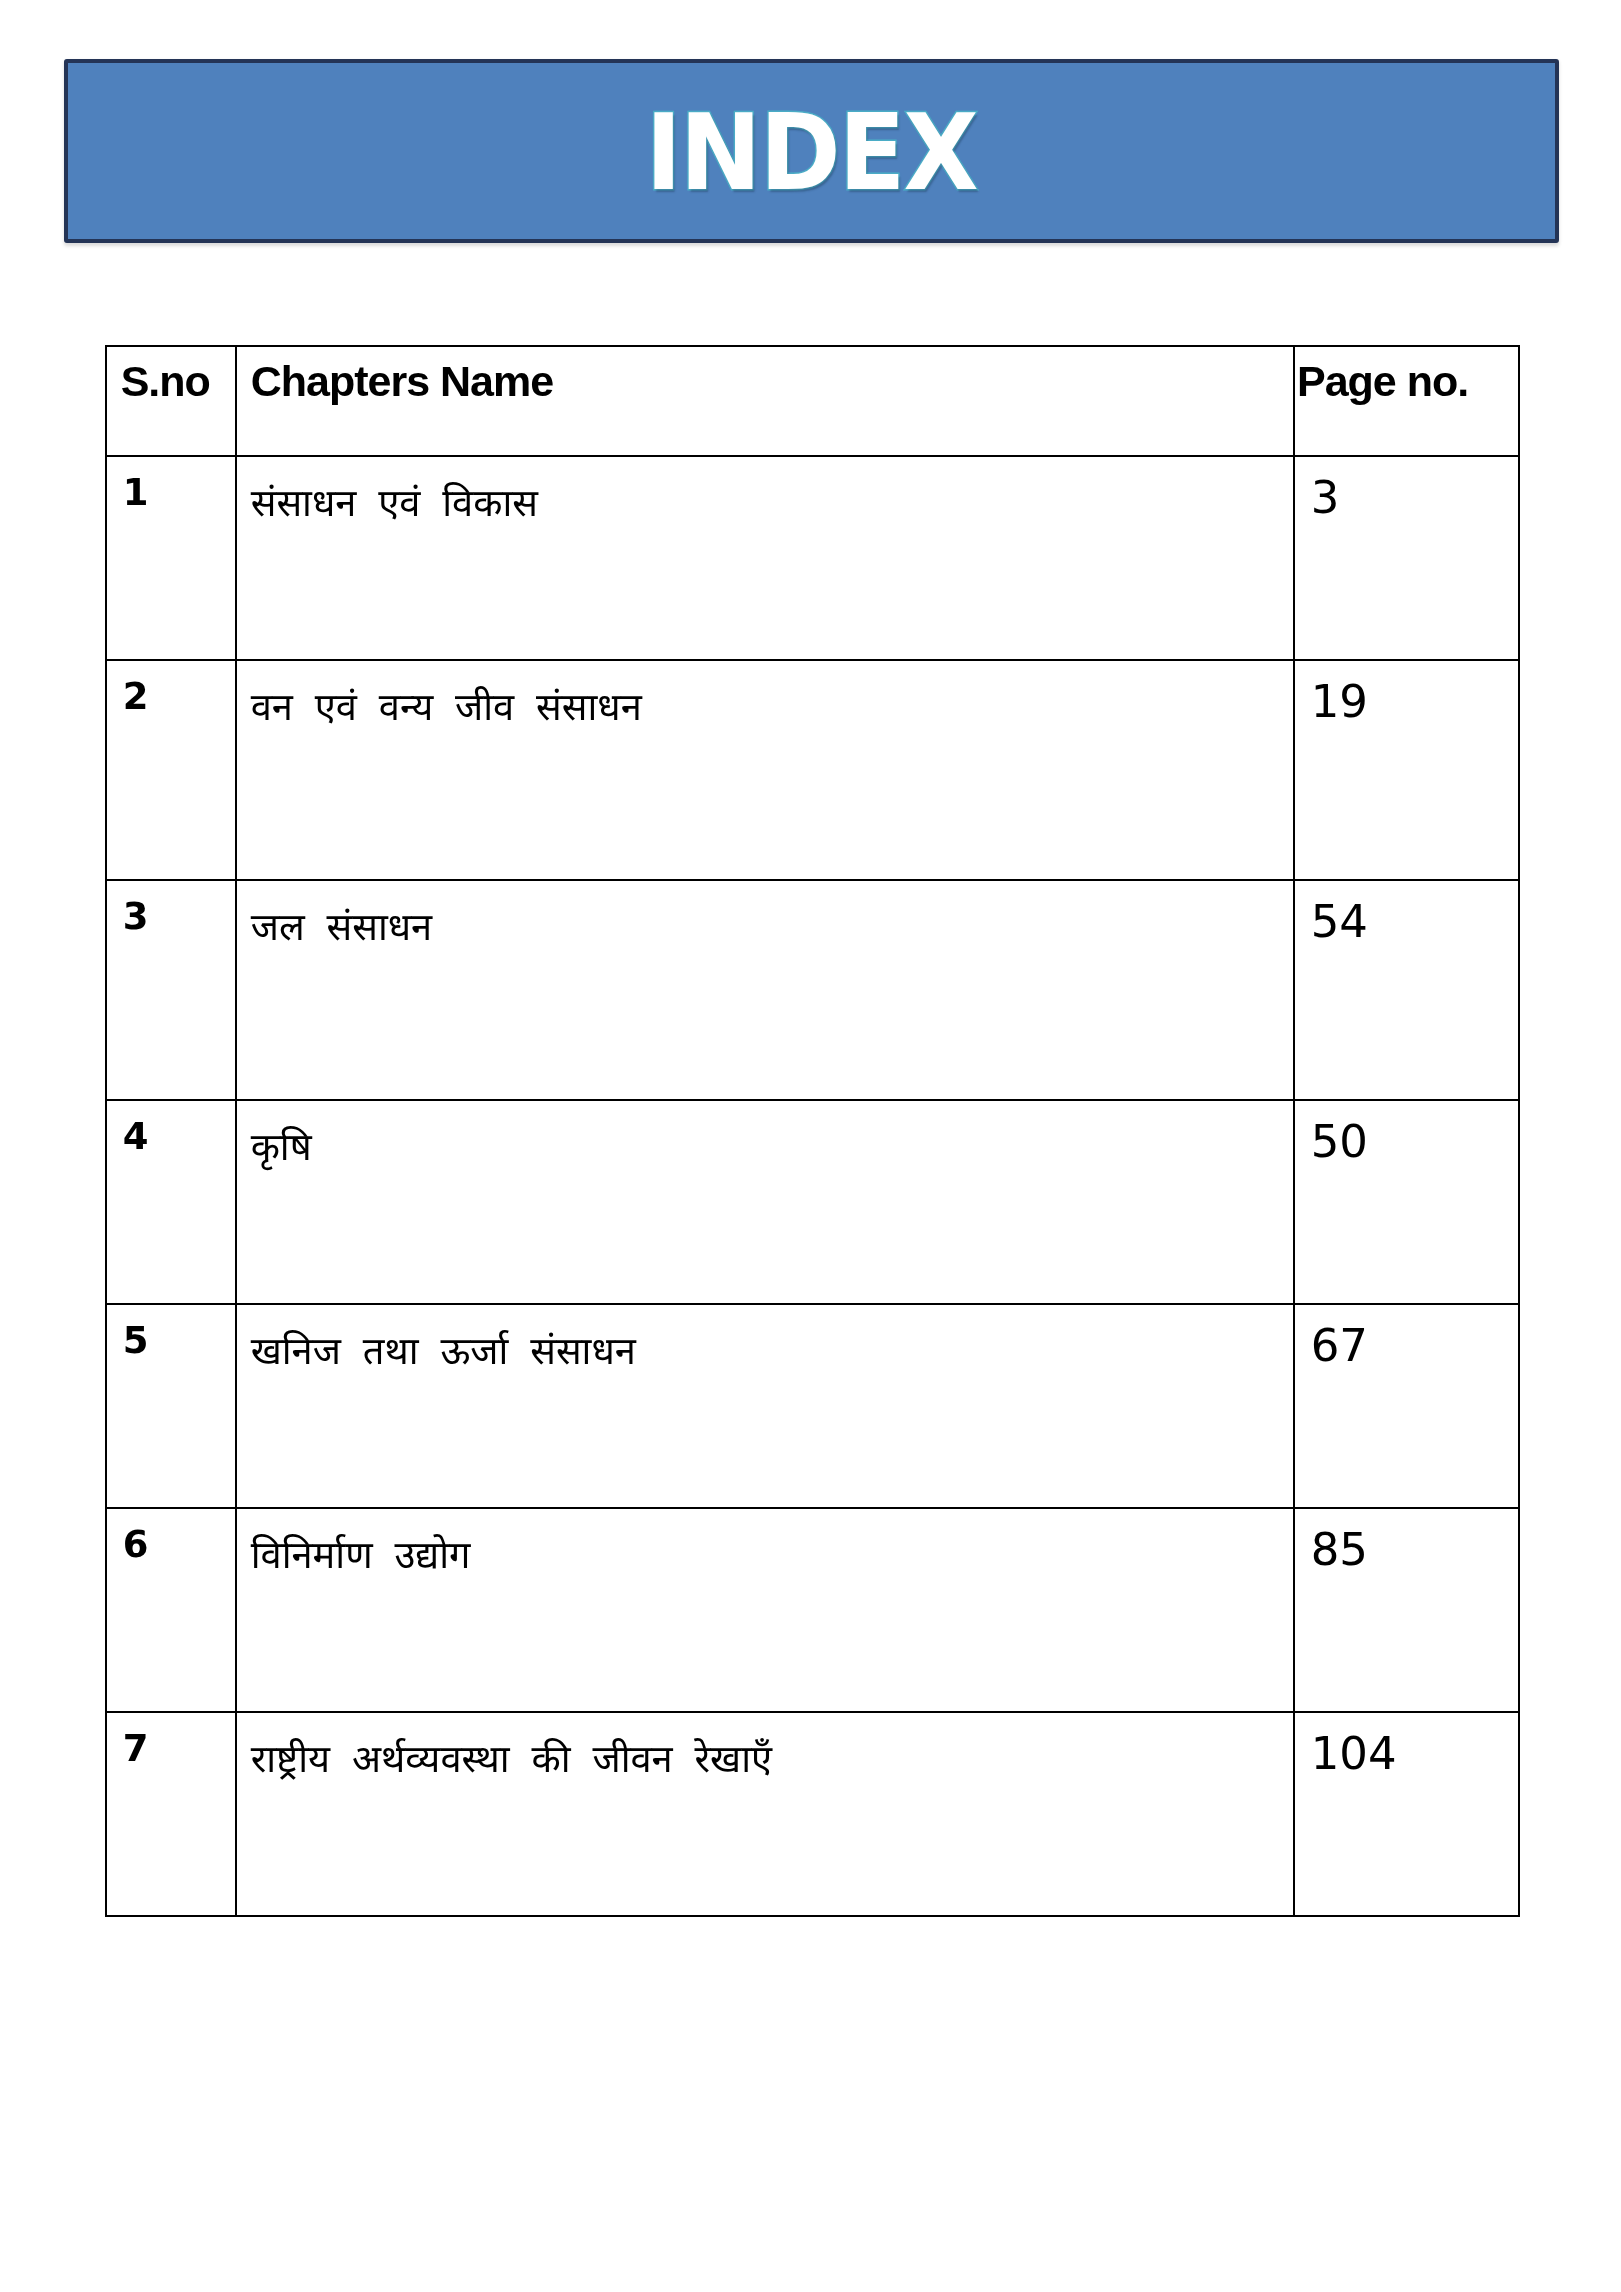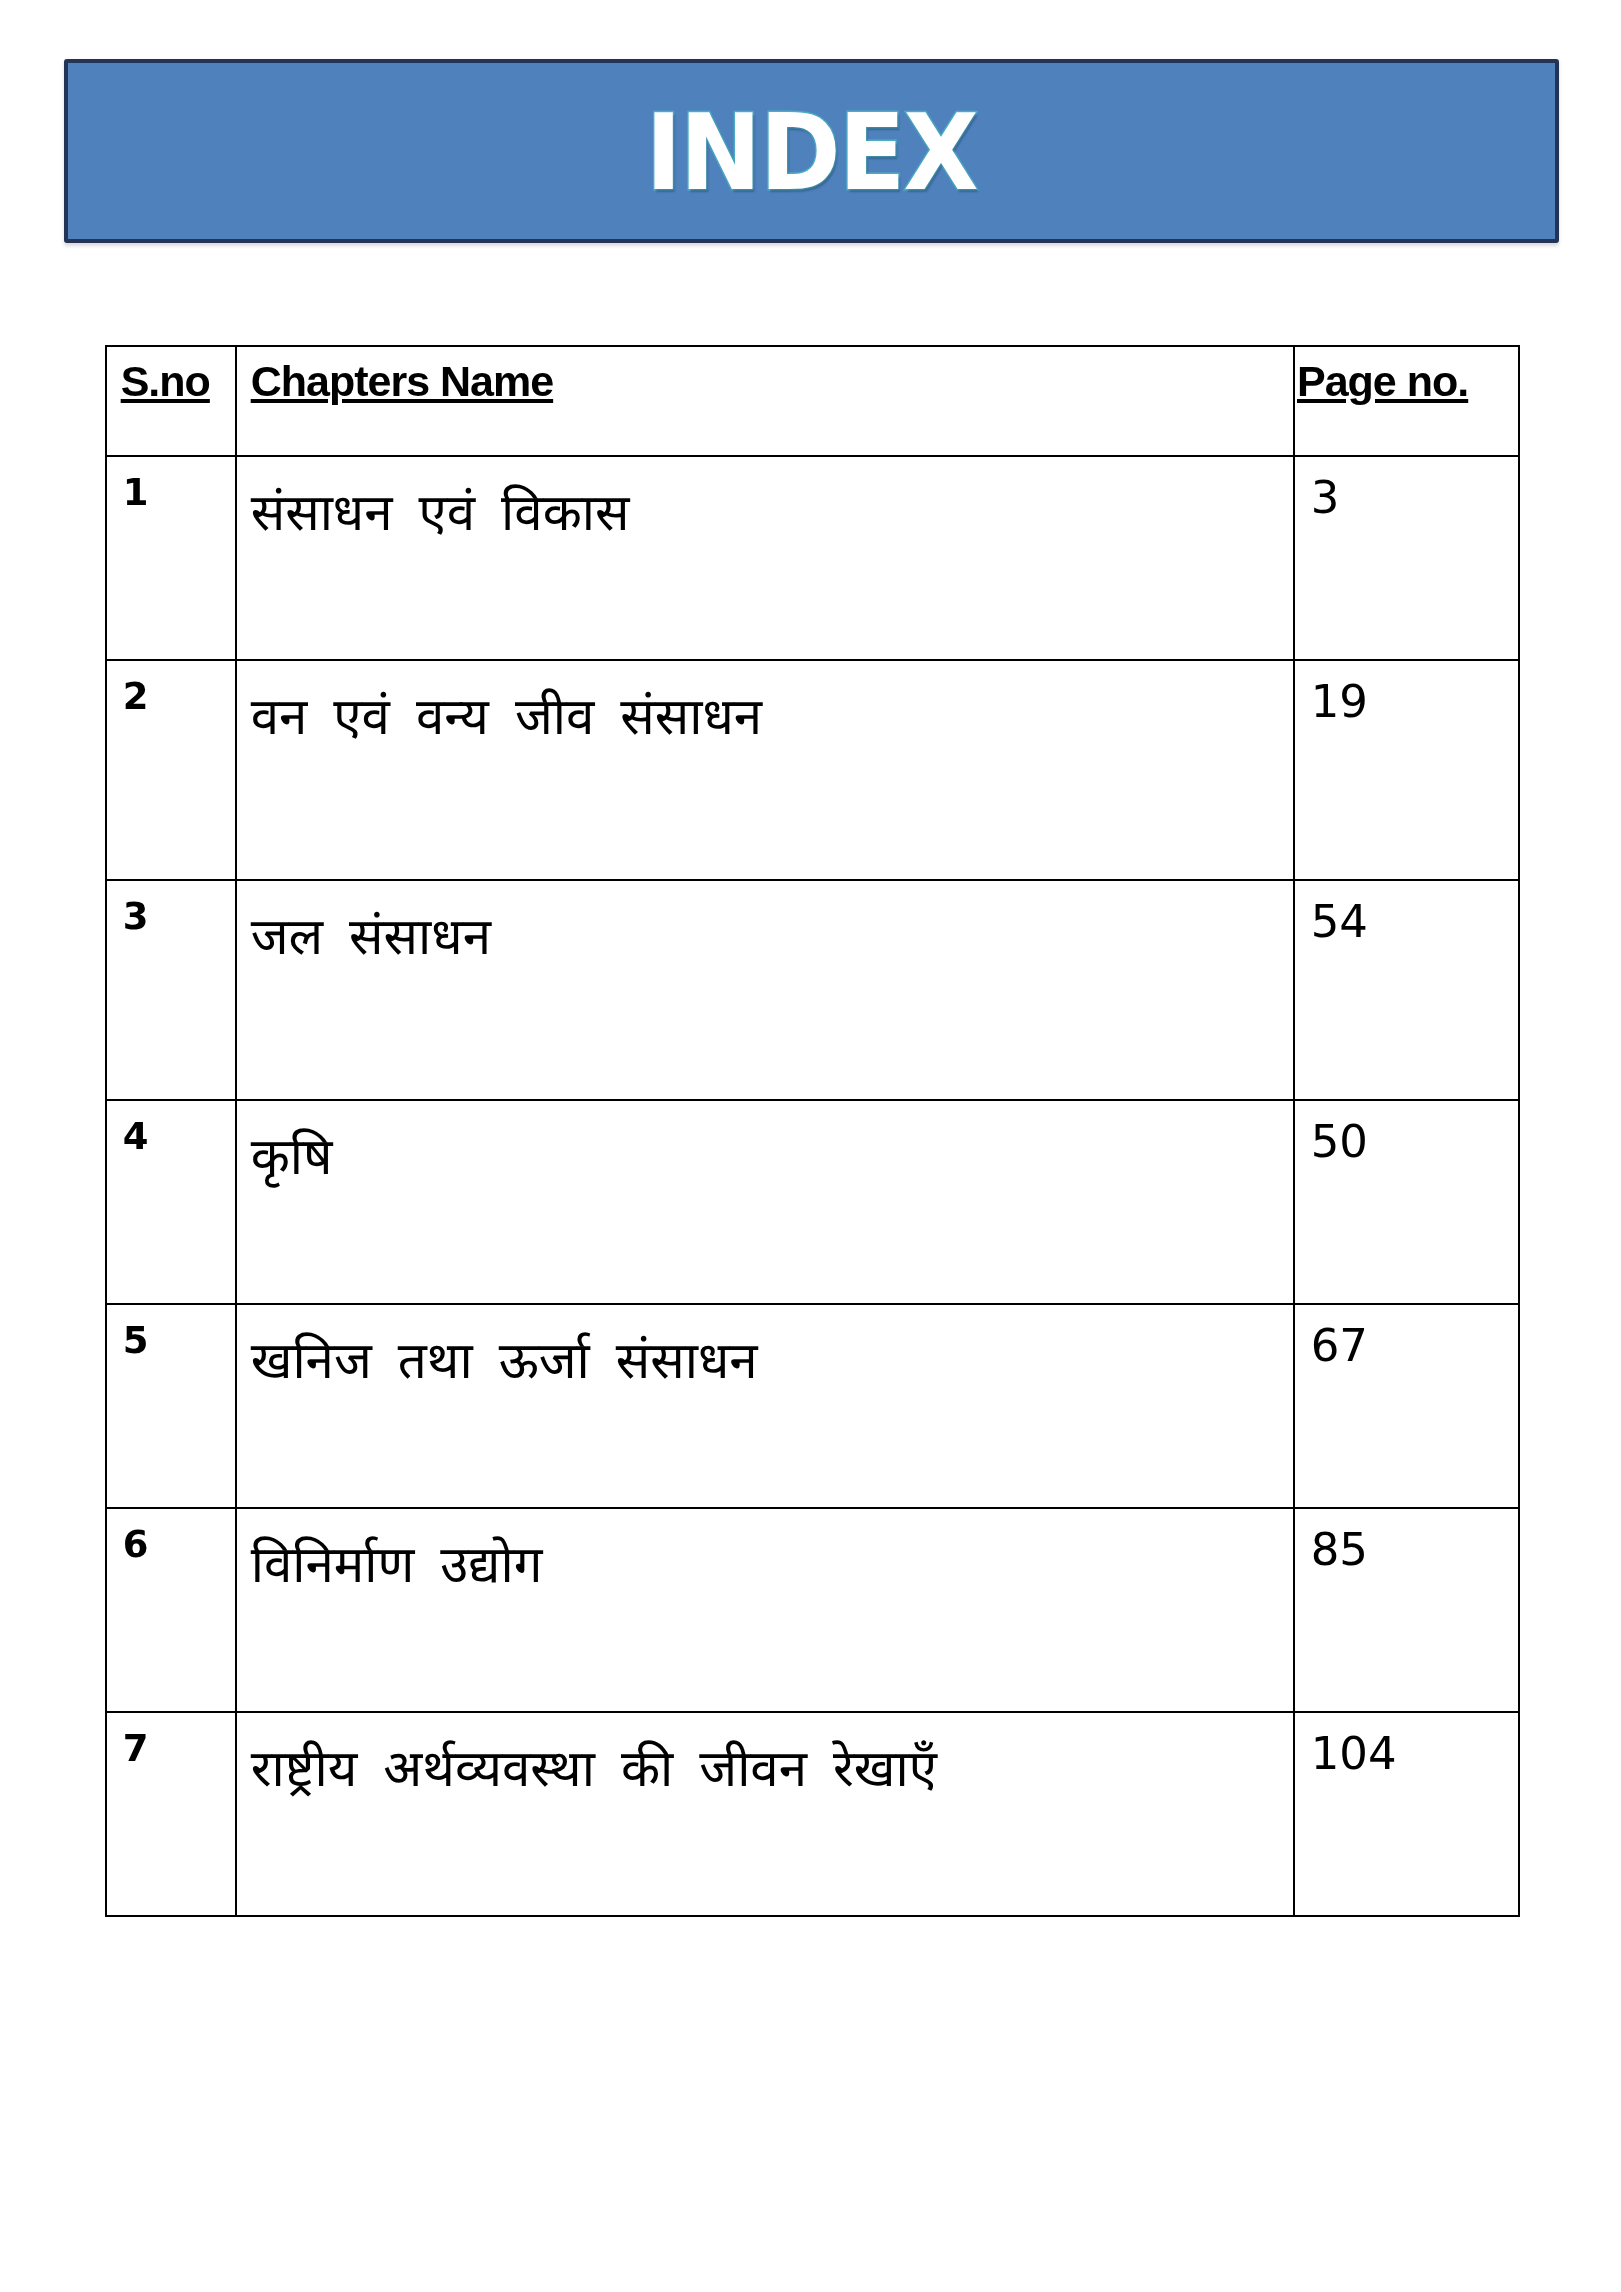--- a/index.html
+++ b/index.html
@@ -58,40 +58,39 @@
     padding: 0;
     box-sizing: border-box;
   }
   .index-table thead th {
     height: 110px;
     font-family: "Liberation Sans", "DejaVu Sans", sans-serif;
     font-weight: bold;
     font-size: 43px;
     letter-spacing: -1px;
     padding: 9.8px 0 0 13.7px;
-    text-decoration: underline;
   }
   .index-table thead th.col-page {
     padding-left: 2px;
   }
   .index-table tbody td {
     height: 204px;
   }
   .index-table tbody tr.tall td {
     height: 220px;
   }
   .cell-sno {
     font-family: "DejaVu Sans", "Liberation Sans", sans-serif;
     font-weight: bold;
     font-size: 37px;
     padding: 13.7px 0 0 15.7px !important;
   }
   .cell-name {
     font-family: "DejaVu Sans", "Liberation Sans", sans-serif;
-    font-size: 51px;
+    font-size: 38px;
     padding: 17.6px 0 0 13.7px !important;
     word-spacing: 9.8px;
   }
   .cell-page {
     font-family: "DejaVu Sans", "Liberation Sans", sans-serif;
     font-size: 45px;
     padding: 13.7px 0 0 15.7px !important;
   }
   col.c-sno { width: 130px; }
   col.c-name { width: 1058px; }

